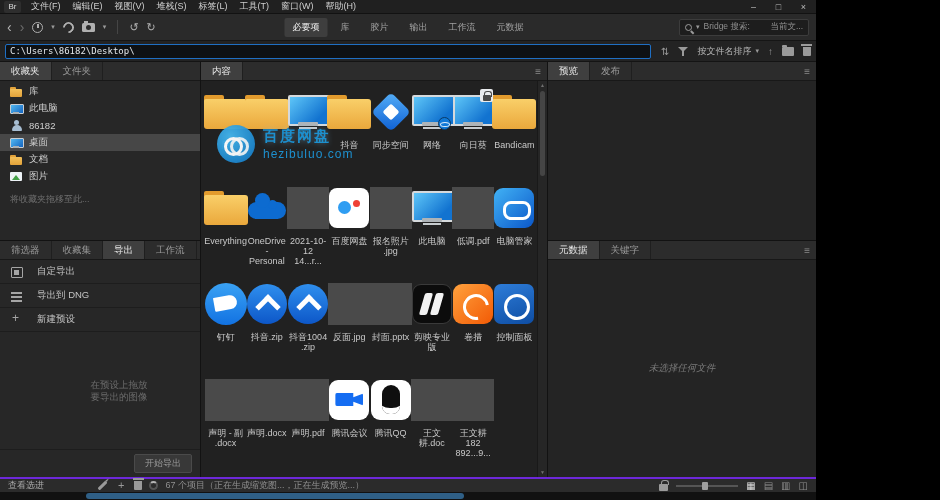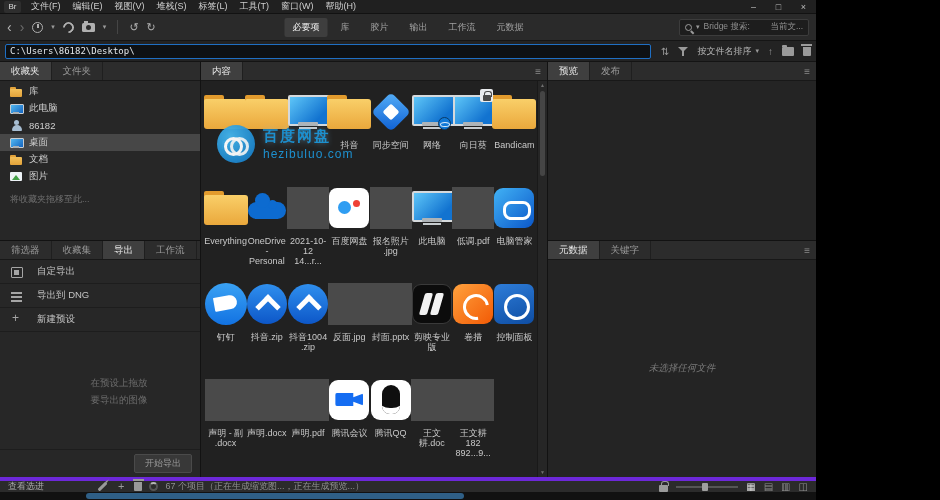--- a/index.html
+++ b/index.html
@@ -58,21 +58,21 @@
   .menu-btn{margin-left:auto;align-self:center;padding:0 6px;color:#8a8a8a;font-size:10px;}
 
   .col-left{width:201px;flex:none;display:flex;flex-direction:column;background:#272727;border-right:1px solid #121212;}
   .fav-panel{height:179px;flex:none;display:flex;flex-direction:column;border-bottom:1px solid #121212;}
   .fav-list{padding-top:2px;}
   .fav-row{display:flex;align-items:center;height:17px;padding-left:10px;font-size:9.5px;color:#cfcfcf;}
   .fav-row.selected{background:#474747;}
   .fav-hint{color:#6f6f6f;font-size:9px;padding:8px 10px;}
   .export-panel{flex:1;display:flex;flex-direction:column;min-height:0;}
   .exp-row{display:flex;align-items:center;height:24px;padding:0 10px;font-size:9.5px;color:#c4c4c4;border-bottom:1px solid #1d1d1d;gap:8px;}
-  .drop-hint{flex:1;display:flex;align-items:center;justify-content:center;text-align:center;color:#6c6c6c;font-size:9.5px;white-space:pre-line;line-height:17px;padding-left:38px;}
+  .drop-hint{flex:1;display:flex;align-items:center;justify-content:center;text-align:center;color:#6c6c6c;font-size:9.5px;white-space:pre-line;line-height:12px;padding-left:38px;}
   .export-footer{border-top:1px solid #1d1d1d;padding:4px 8px;display:flex;justify-content:flex-end;flex:none;}
   .export-footer button{background:#383838;border:1px solid #4a4a4a;color:#9b9b9b;font-size:9px;padding:2px 10px;border-radius:2px;font-family:inherit;}
 
   .col-center{flex:1;display:flex;flex-direction:column;min-width:0;background:#212121;border-right:1px solid #121212;}
   .grid-wrap{flex:1;position:relative;display:flex;min-height:0;}
   .grid{flex:1;display:grid;grid-template-columns:repeat(8,1fr);grid-auto-rows:96px;padding:6px 2px 0 4px;}
   .cell{display:flex;flex-direction:column;align-items:center;padding-top:2px;min-width:0;}
   .cell-label{margin-top:5px;font-size:9px;line-height:10px;color:#c9c9c9;text-align:center;white-space:pre-line;max-width:56px;overflow:hidden;}
   .vscroll{width:10px;flex:none;background:#262626;border-left:1px solid #191919;position:relative;}
   .varrow{position:absolute;left:0;right:0;text-align:center;color:#707070;font-size:5px;line-height:9px;}
@@ -80,21 +80,21 @@
   .vthumb{position:absolute;left:2px;right:2px;top:10px;height:85px;background:#454545;border-radius:3px;}
 
   .col-right{width:268px;flex:none;display:flex;flex-direction:column;background:#272727;}
   .preview-panel{height:179px;flex:none;display:flex;flex-direction:column;border-bottom:1px solid #121212;}
   .preview-body{flex:1;background:#242424;}
   .meta-panel{flex:1;display:flex;flex-direction:column;min-height:0;}
   .meta-body{flex:1;display:flex;align-items:center;justify-content:center;background:#242424;font-style:italic;}
   .empty-text{color:#7a7a7a;font-size:9.5px;}
 
   
-  .statusbar{height:15px;flex:none;background:#2b2b2b;border-top:4px solid #6d28d9;display:flex;align-items:center;font-size:9px;color:#9b9b9b;padding:0 8px;gap:7px;}
+  .statusbar{height:15px;flex:none;background:#2b2b2b;border-top:2px solid #6d28d9;display:flex;align-items:center;font-size:9px;color:#9b9b9b;padding:0 8px;gap:7px;}
   .sb-label{color:#ababab;white-space:nowrap;}
   .sb-tools{display:flex;gap:10px;margin-left:46px;align-items:center;}
   .css-pencil{display:inline-block;width:11px;height:3px;background:#9a9a9a;transform:rotate(-45deg);border-radius:1px;position:relative;}
   .css-pencil::after{content:"";position:absolute;right:-4px;top:0;border-top:1.5px solid transparent;border-bottom:1.5px solid transparent;border-left:4px solid #9a9a9a;}
   .sb-plus{font-size:11px;color:#9a9a9a;line-height:1;}
   .spinner{width:9px;height:9px;border:2px solid #555;border-top-color:#b5b5b5;border-radius:50%;display:inline-block;flex:none;}
   .sb-status{color:#8f8f8f;white-space:nowrap;overflow:hidden;}
   .sb-right{margin-left:auto;display:flex;align-items:center;gap:8px;color:#8f8f8f;}
   .css-lock{display:inline-block;width:9px;height:7px;background:#9a9a9a;border-radius:1px;position:relative;margin-top:3px;}
   .css-lock::before{content:"";position:absolute;left:1.5px;top:-4px;width:6px;height:4px;border:1.5px solid #9a9a9a;border-bottom:none;border-radius:3px 3px 0 0;}

